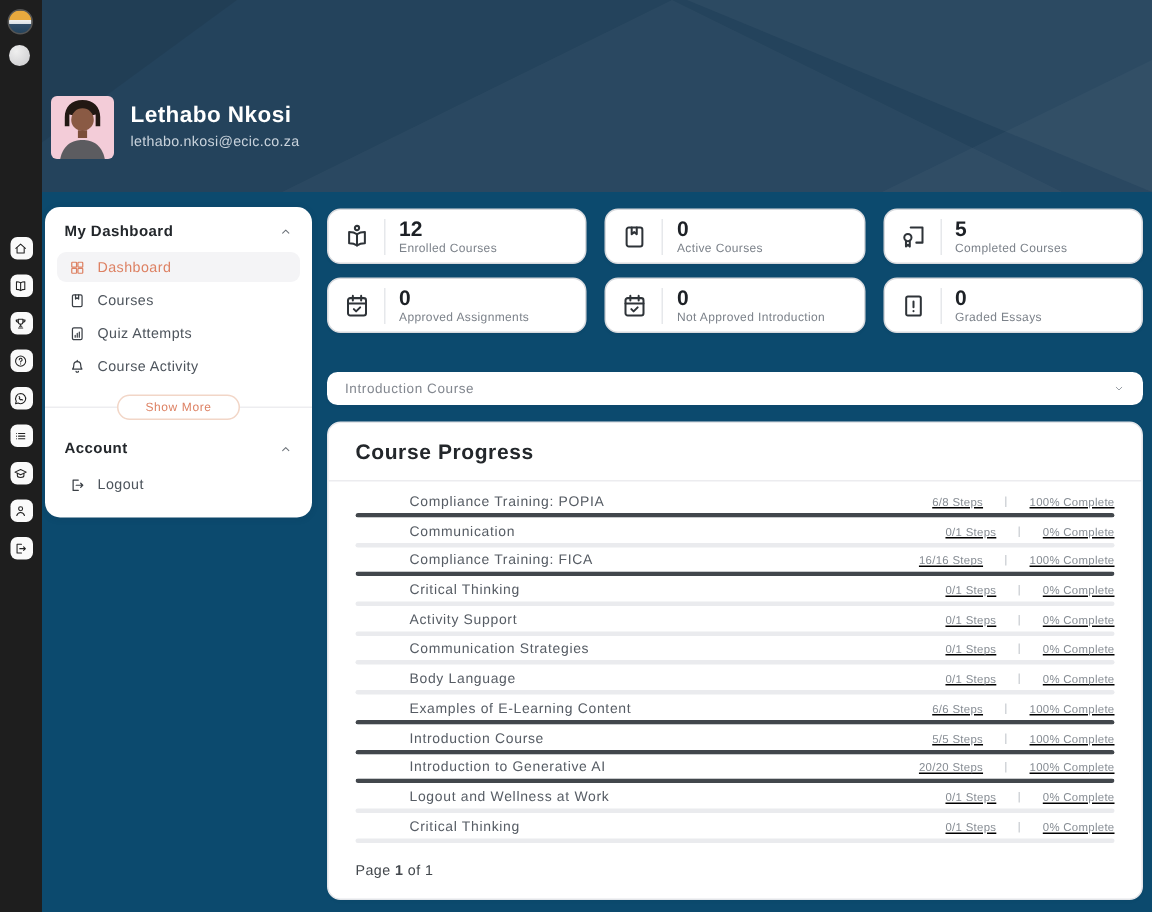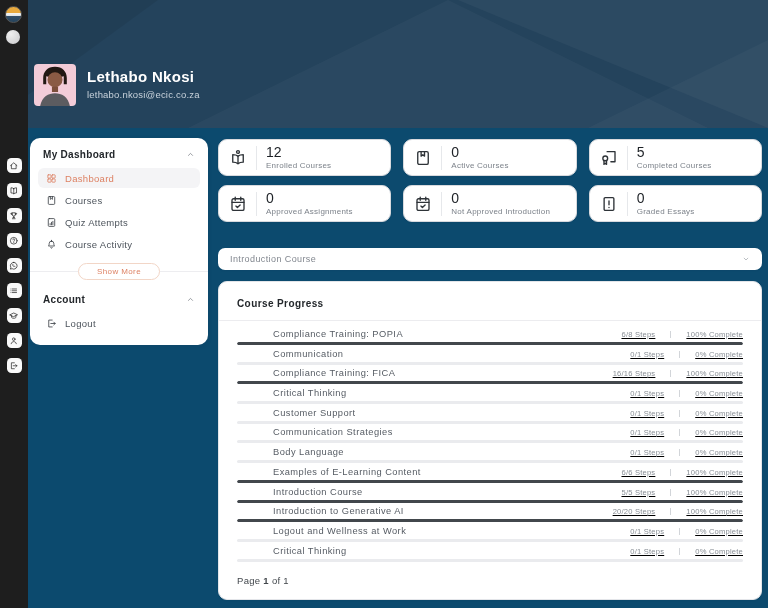--- a/index.html
+++ b/index.html
@@ -48,35 +48,35 @@
   .show-more{position:relative;background:#fff;border:1px solid #f2d6c7;color:#dd8163;font-size:8px;
     letter-spacing:.4px;padding:3px 18px;border-radius:999px;cursor:pointer;font-family:inherit;}
 
   
   .stats{position:absolute;left:218px;top:139px;width:544px;display:grid;
     grid-template-columns:repeat(3,1fr);gap:9px 12px;}
   .card{background:#fff;border:1px solid #d8dade;border-radius:9px;height:37px;display:flex;
     align-items:center;padding:0 10px;box-shadow:0 1px 2px rgba(30,40,60,.05);box-sizing:border-box;}
   .card-ic{width:18px;height:18px;color:#2e3338;flex:0 0 auto;}
   .card-div{width:1px;height:24px;background:#e6e8eb;margin:0 9px;flex:0 0 auto;}
-  .card-val{font-size:14px;font-weight:400;color:#1d2126;line-height:14px;}
+  .card-val{font-size:14px;font-weight:700;color:#1d2126;line-height:14px;}
   .card-lbl{font-size:8px;color:#7c828a;letter-spacing:.25px;margin-top:2px;white-space:nowrap;}
 
   
   .filter{position:absolute;left:218px;top:248px;width:544px;height:22px;background:#fff;border-radius:7px;
     box-shadow:0 1px 2px rgba(30,40,60,.06);display:flex;align-items:center;padding:0 12px;
     box-sizing:border-box;cursor:pointer;}
   .filter-label{font-size:9px;color:#82878f;letter-spacing:.4px;flex:1;}
   .filter .chev{width:8px;height:8px;color:#8d939b;}
 
   
   .progress-panel{position:absolute;left:218px;top:281px;width:544px;height:319px;background:#fff;
     border:1px solid #e3e5e9;border-radius:9px;box-sizing:border-box;box-shadow:0 1px 2px rgba(30,40,60,.04);}
   .pp-head{padding:11px 18px 9px;border-bottom:1px solid #ececef;}
-  .pp-title{font-size:10px;font-weight:700;color:#23272b;letter-spacing:.4px;}
+  .pp-title{font-size:14px;font-weight:700;color:#23272b;letter-spacing:.4px;}
   .pp-rows{padding:4px 18px 0;}
   .p-row{height:19.7px;box-sizing:border-box;padding-top:4px;cursor:pointer;}
   .p-row-top{display:flex;justify-content:space-between;align-items:baseline;}
   .p-title{font-size:9.3px;color:#565c64;letter-spacing:.45px;line-height:10px;margin-left:36px;}
   .p-right{display:flex;align-items:center;gap:15px;text-decoration:underline;}
   .p-steps,.p-complete{font-size:7.6px;color:#878d94;letter-spacing:.2px;line-height:9px;}
   .p-sep{width:1px;height:7px;background:#d2d5d9;}
   .p-track{margin-top:3px;height:3px;background:#eaebee;border-radius:2px;overflow:hidden;}
   .p-fill{height:3px;background:#42474c;border-radius:2px;width:0;}
   .pp-footer{position:absolute;left:18px;bottom:13px;font-size:9.5px;color:#42474c;letter-spacing:.3px;}
@@ -438,21 +438,21 @@
               <span class="p-complete">0% Complete</span>
             </span>
           </div>
           <div class="p-track">
             <div class="p-fill" style="width: 0%;"></div>
           </div>
         </div>
 
         <div class="p-row">
           <div class="p-row-top">
-            <span class="p-title">Customer Support</span>
+            <span class="p-title">Activity Support</span>
             <span class="p-right">
               <span class="p-steps">0/1 Steps</span>
               <span class="p-sep"></span>
               <span class="p-complete">0% Complete</span>
             </span>
           </div>
           <div class="p-track">
             <div class="p-fill" style="width: 0%;"></div>
           </div>
         </div>

